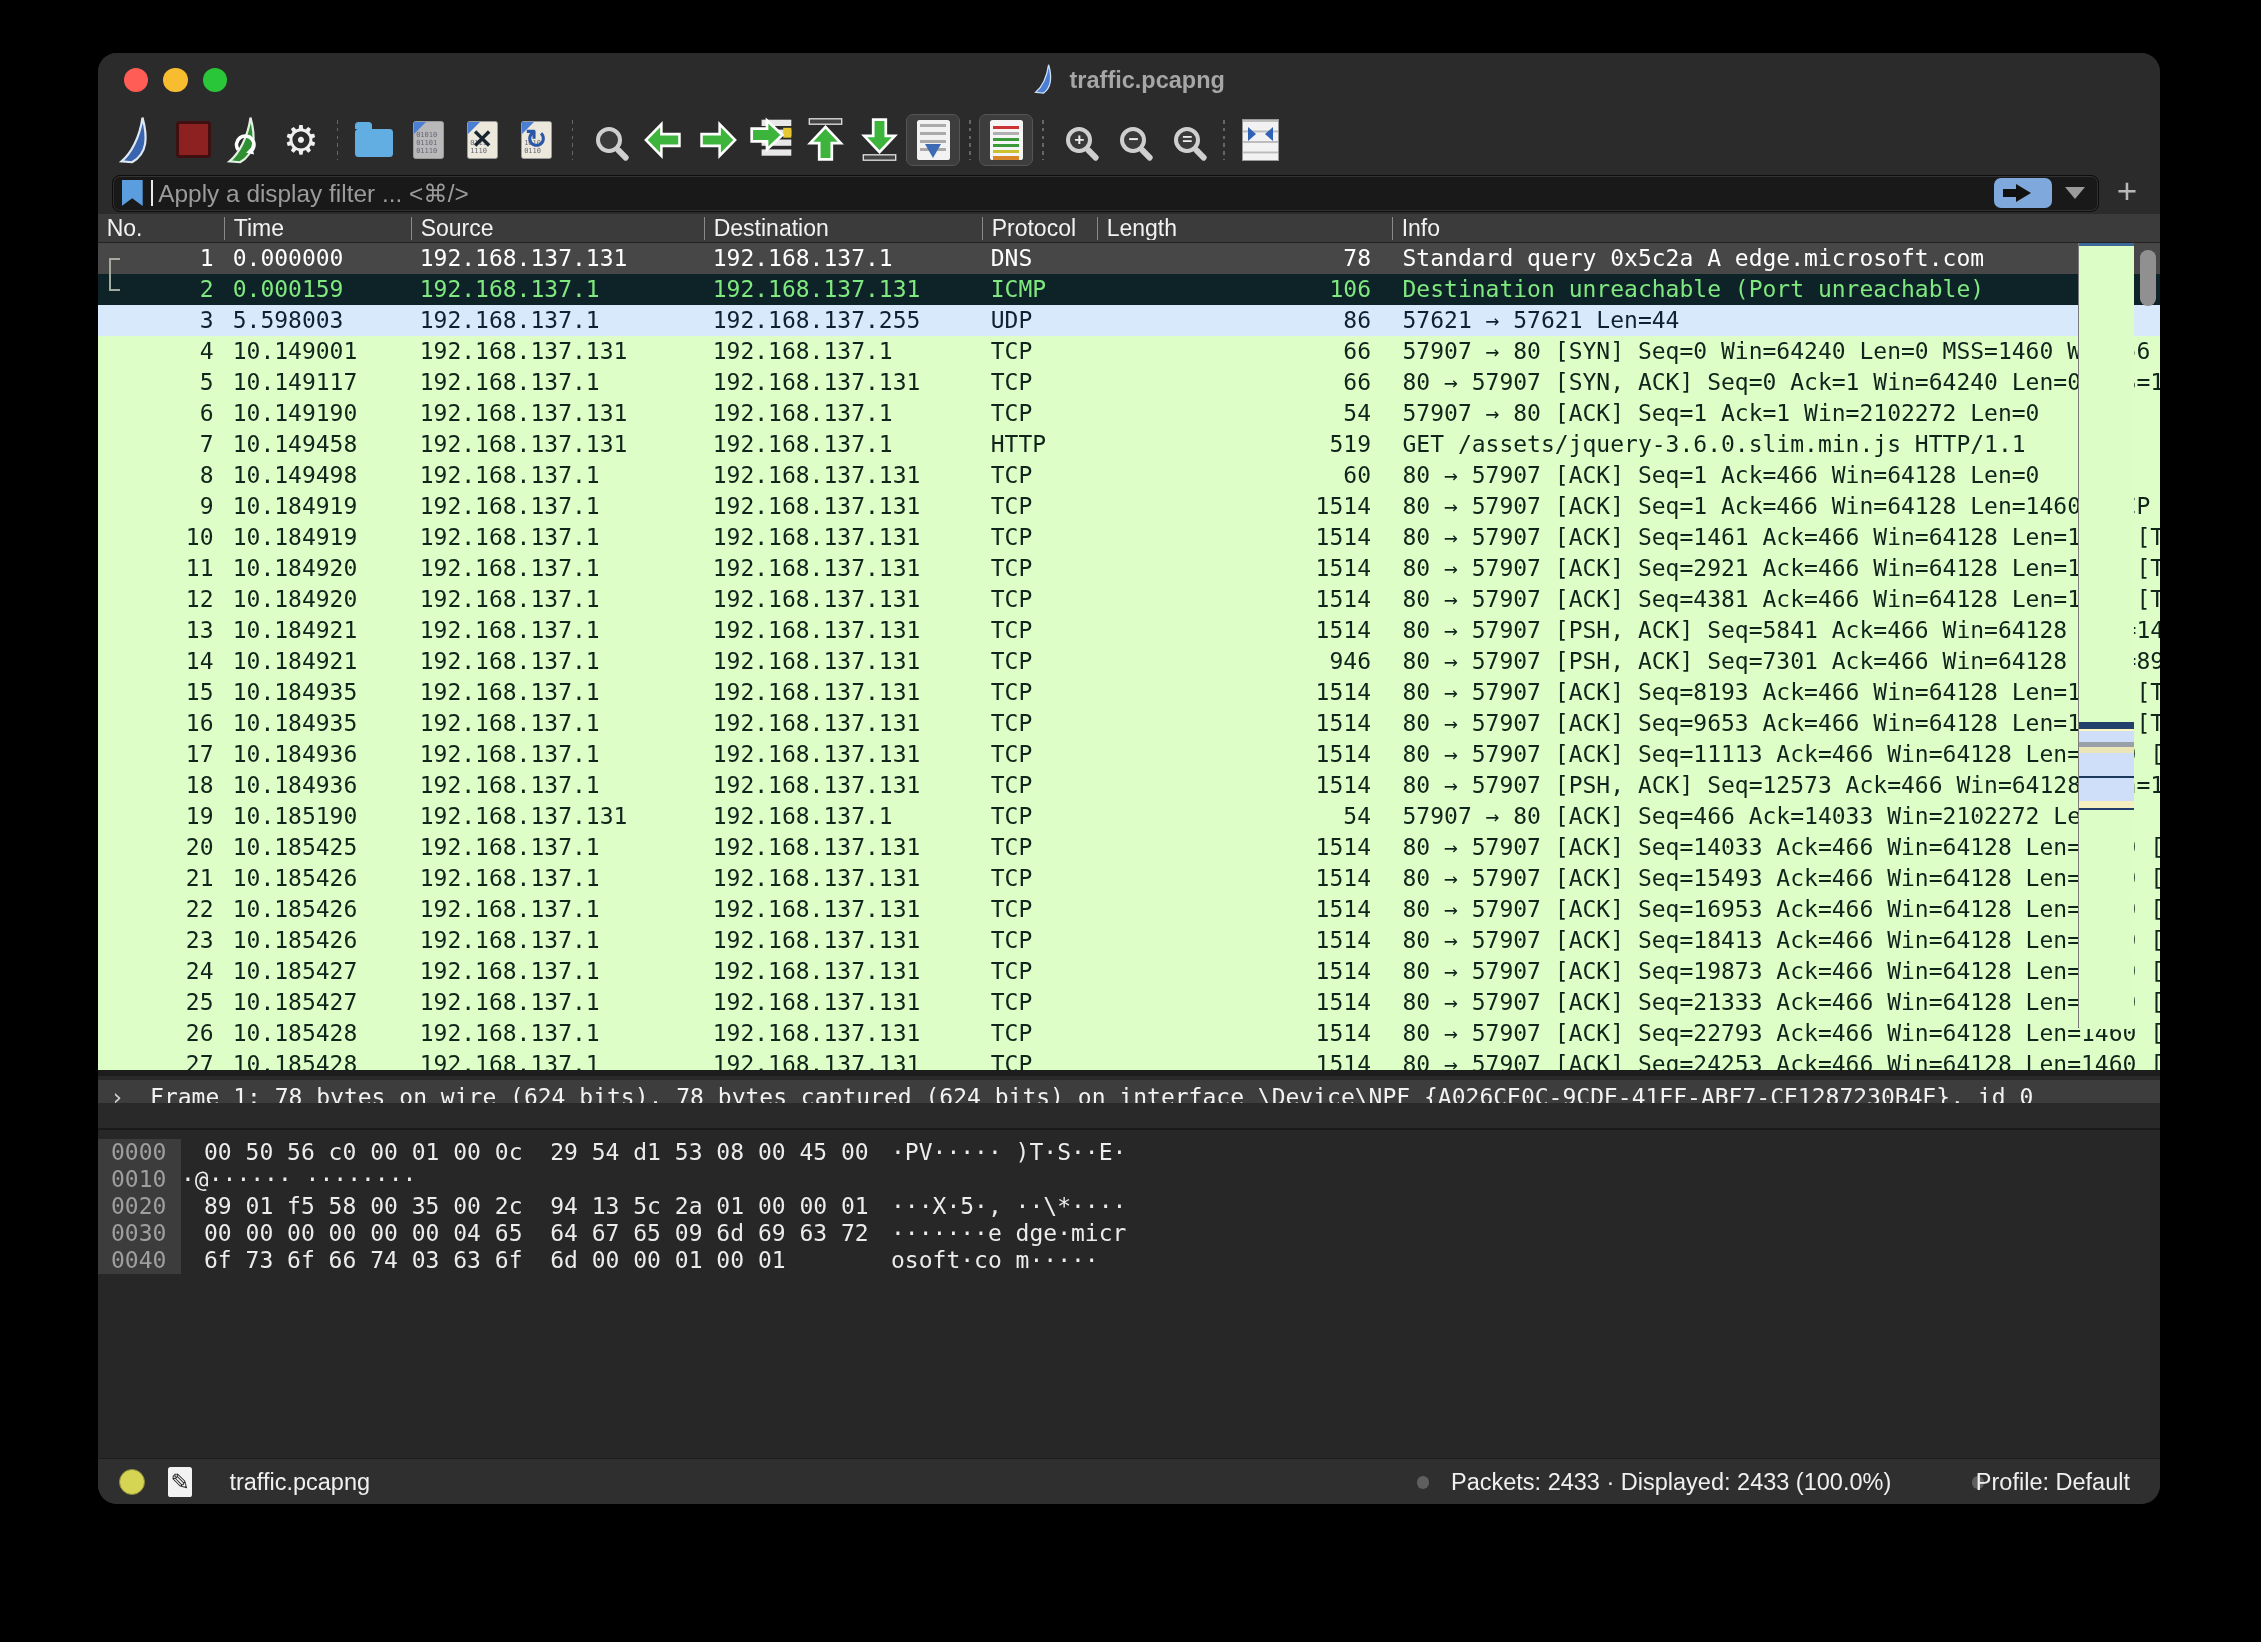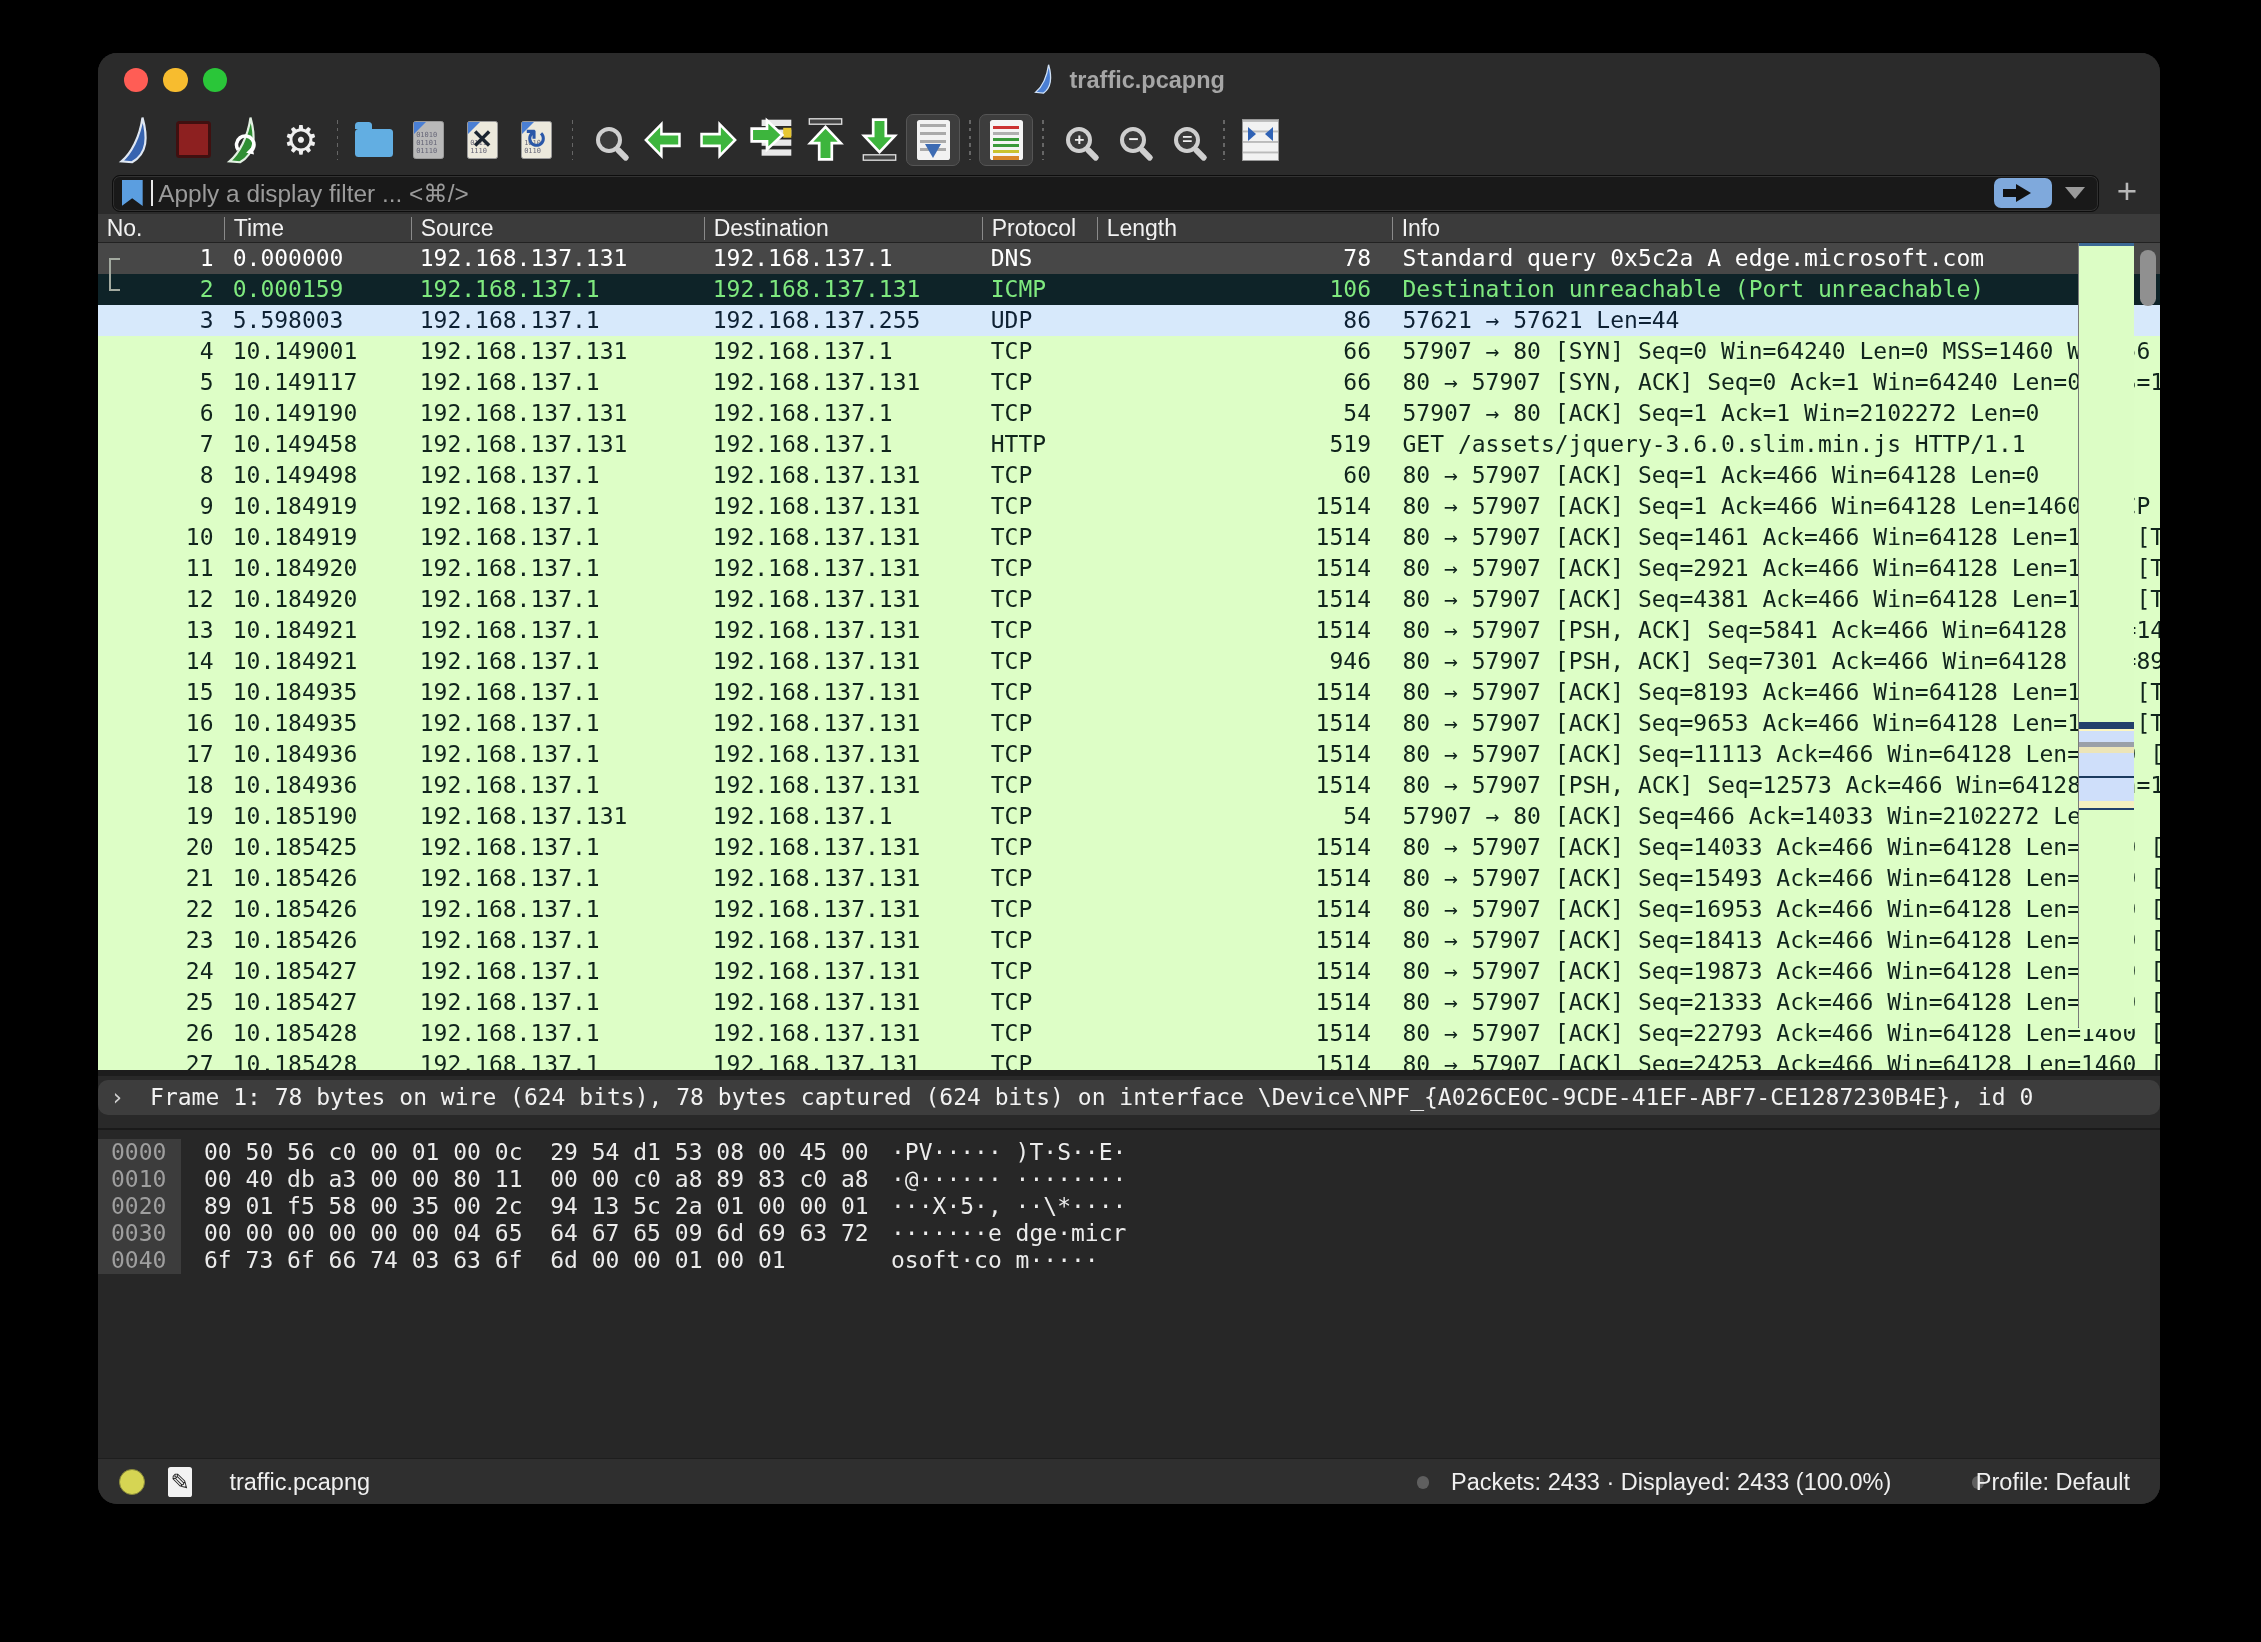--- a/index.html
+++ b/index.html
@@ -108,23 +108,23 @@
 
   
   .minimap { position:absolute; left:1980px; top:0; width:56px; height:785px;
              border-left:1.7px solid #7a7a7a; border-bottom:1.7px solid #1b3a5e; }
   .minimap div { width:100%; }
   .osthumb { position:absolute; left:2042px; top:7px; width:15.7px; height:56px;
              background:#909090; border-radius:7.8px; }
 
   
   .detail { height:58px; background:#292929; border-top:6.1px solid #1d1d1d; }
-  .drow { margin-top:4.4px; height:35px; background:#3d3d3d; color:#f2f2f2;
+  .drow { margin-top:4.4px; height:23px; background:#3d3d3d; color:#f2f2f2;
           font-family:"DejaVu Sans Mono",monospace; font-size:23px; line-height:35px;
-          white-space:nowrap; overflow:hidden; padding-left:12.2px;border-radius:10px; }
+          white-space:nowrap; overflow:hidden; padding-left:12.2px; }
   .twisty { display:inline-block; width:26px; color:#cfcfcf; }
 
   
   .hexpane { height:330px; background:#272727; border-top:2.6px solid #1a1a1a; padding-top:8.7px;
              font-family:"DejaVu Sans Mono",monospace; font-size:23px; color:#ececec; }
   .hrow { display:flex; height:27px; line-height:27px; white-space:pre; }
   .h-off { width:83px; background:#3c3c3c; color:#9f9f9f; padding-left:13px; flex:0 0 auto; }
   .h-bytes { padding-left:23px; width:710px; flex:0 0 auto; }
   .h-ascii { }
 
@@ -567,21 +567,21 @@
 
   <div class="detail">
     <div class="drow">
       <span class="twisty">›</span>
       <span>Frame 1: 78 bytes on wire (624 bits), 78 bytes captured (624 bits) on interface \Device\NPF_{A026CE0C-9CDE-41EF-ABF7-CE1287230B4E}, id 0</span>
     </div>
   </div>
 
   <div class="hexpane" id="hexpane">
       <div class="hrow"><div class="h-off">0000</div><div class="h-bytes">00 50 56 c0 00 01 00 0c  29 54 d1 53 08 00 45 00</div><div class="h-ascii">·PV····· )T·S··E·</div></div>
-      <div class="hrow"><div class="h-off">0010</div><div class="h-bytes">00 40 db a3 00 00 80 11  00 00 c0 a8 89 83 c0 a8</div><div class="h-ascii">·@······ ········</div></div>
+      <div class="hrow"><div class="h-off">0010</div><div class="h-ascii">·@······ ········</div></div>
       <div class="hrow"><div class="h-off">0020</div><div class="h-bytes">89 01 f5 58 00 35 00 2c  94 13 5c 2a 01 00 00 01</div><div class="h-ascii">···X·5·, ··\*····</div></div>
       <div class="hrow"><div class="h-off">0030</div><div class="h-bytes">00 00 00 00 00 00 04 65  64 67 65 09 6d 69 63 72</div><div class="h-ascii">·······e dge·micr</div></div>
       <div class="hrow"><div class="h-off">0040</div><div class="h-bytes">6f 73 6f 66 74 03 63 6f  6d 00 00 01 00 01</div><div class="h-ascii">osoft·co m·····</div></div>
     </div>
 
   <div class="statusbar">
     <div class="expert-dot"></div>
     <div class="comment-icon">
         <span>✎</span>
       </div>

